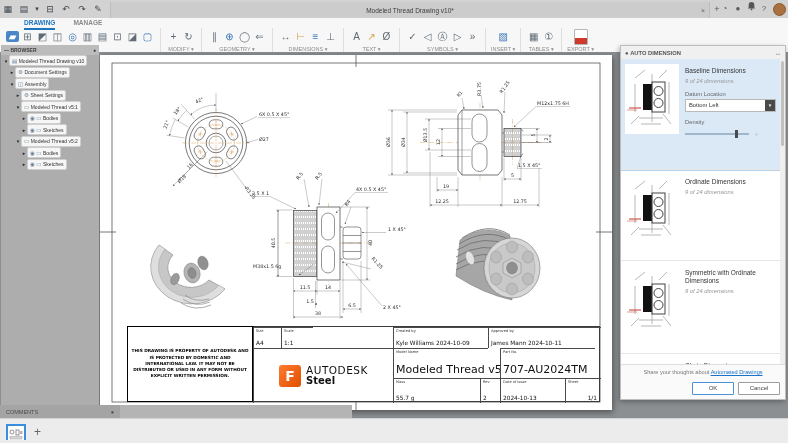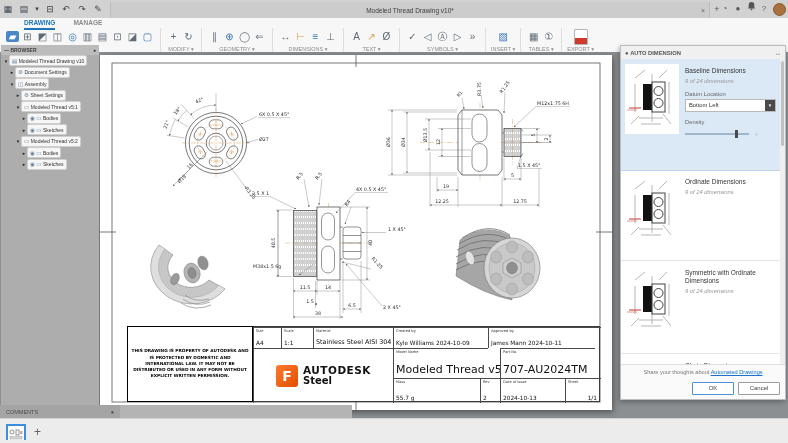--- a/index.html
+++ b/index.html
@@ -36,21 +36,21 @@
   .tblock{position:absolute;left:27px;top:271px;width:473px;height:76px;border:1px solid #3c3c3c;box-sizing:border-box;background:#fff;font-family:"DejaVu Sans",sans-serif}
   .cell{position:absolute;border-left:1px solid #4a4a4a;border-top:1px solid #4a4a4a;box-sizing:border-box}
   .clabel{position:absolute;top:1px;left:2px;font-size:3.6px;color:#333}
   .cval{position:absolute;bottom:2px;left:2px;font-size:5.8px;color:#111;white-space:nowrap}
   .cval.big{font-size:11px}
   .warnbox{position:absolute;left:0;top:0;width:125px;height:74px;border-right:1px solid #000;outline:1px solid #000;display:flex;align-items:center;justify-content:center;padding:2px;box-sizing:border-box}
   .warntext{font-size:4.3px;font-weight:bold;color:#000;text-align:center;line-height:1.45}
   .logocell{position:absolute;left:125px;top:21px;width:140px;height:55px;border-left:1px solid #4a4a4a;border-top:1px solid #4a4a4a;box-sizing:border-box;display:flex;align-items:center;justify-content:center;gap:5px}
   .ftile{width:22px;height:22px;border-radius:3px;background:linear-gradient(135deg,#ff7b2e,#e04f00);color:#fff;font-weight:bold;font-size:14px;text-align:center;line-height:22px}
   .brandcol{display:flex;flex-direction:column;line-height:1.05}
-  .brand1{font-size:10.5px;font-weight:bold;letter-spacing:.5px;color:#111}
+  .brand1{font-size:10.5px;font-weight:normal;letter-spacing:.5px;color:#111}
   .brand2{font-size:10px;font-weight:bold;color:#111}
   
   .browser{position:absolute;left:1px;top:45px;width:98px;height:360px;background:#adadad}
   .bheader{height:10px;background:#bcbcbc;display:flex;align-items:center;justify-content:space-between;padding:0 3px;font-size:5px;font-weight:bold;color:#3c3c3c}
   .trow{display:flex;align-items:center;height:11.5px}
   .tarrow{width:6px;text-align:center;font-size:5px;color:#222;cursor:pointer}
   .tpill{display:flex;align-items:center;gap:1.5px;background:#f6f6f6;border:1px solid #cfcfcf;border-radius:2px;height:9px;padding:0 2px;font-size:5px;color:#333;white-space:nowrap;cursor:pointer}
   .tic{font-size:5.5px;color:#5f7d99}
   
   .autodim{position:absolute;left:620px;top:45px;width:166px;height:355px;background:#fdfdfd;border:1px solid #bdbdbd;box-sizing:border-box;box-shadow:-1px 2px 5px rgba(0,0,0,.3)}
@@ -434,24 +434,20 @@
         <div class="warntext">THIS DRAWING IS PROPERTY OF AUTODESK AND IS PROTECTED BY DOMESTIC AND INTERNATIONAL LAW. IT MAY NOT BE DISTRIBUTED OR USED IN ANY FORM WITHOUT EXPLICIT WRITTEN PERMISSION.</div>
       </div>
       <div class="cell" style="left:125px;top:0;width:28px;height:21px">
         <span class="clabel">Size</span>
         <span class="cval">A4</span>
       </div>
       <div class="cell" style="left:153px;top:0;width:32px;height:21px">
         <span class="clabel">Scale</span>
         <span class="cval">1:1</span>
       </div>
-      <div class="cell" style="left:185px;top:0;width:80px;height:21px">
-        <span class="clabel">Material</span>
-        <span class="cval" style="font-size:6.4px">Stainless Steel AISI 304</span>
-      </div>
       <div class="cell" style="left:265px;top:0;width:95px;height:21px">
         <span class="clabel">Created by</span>
         <span class="cval">Kyle Williams 2024-10-09</span>
       </div>
       <div class="cell" style="left:360px;top:0;width:113px;height:21px">
         <span class="clabel">Approved by</span>
         <span class="cval">James Mann   2024-10-11</span>
       </div>
       <div class="logocell">
         <div class="ftile">F</div>

